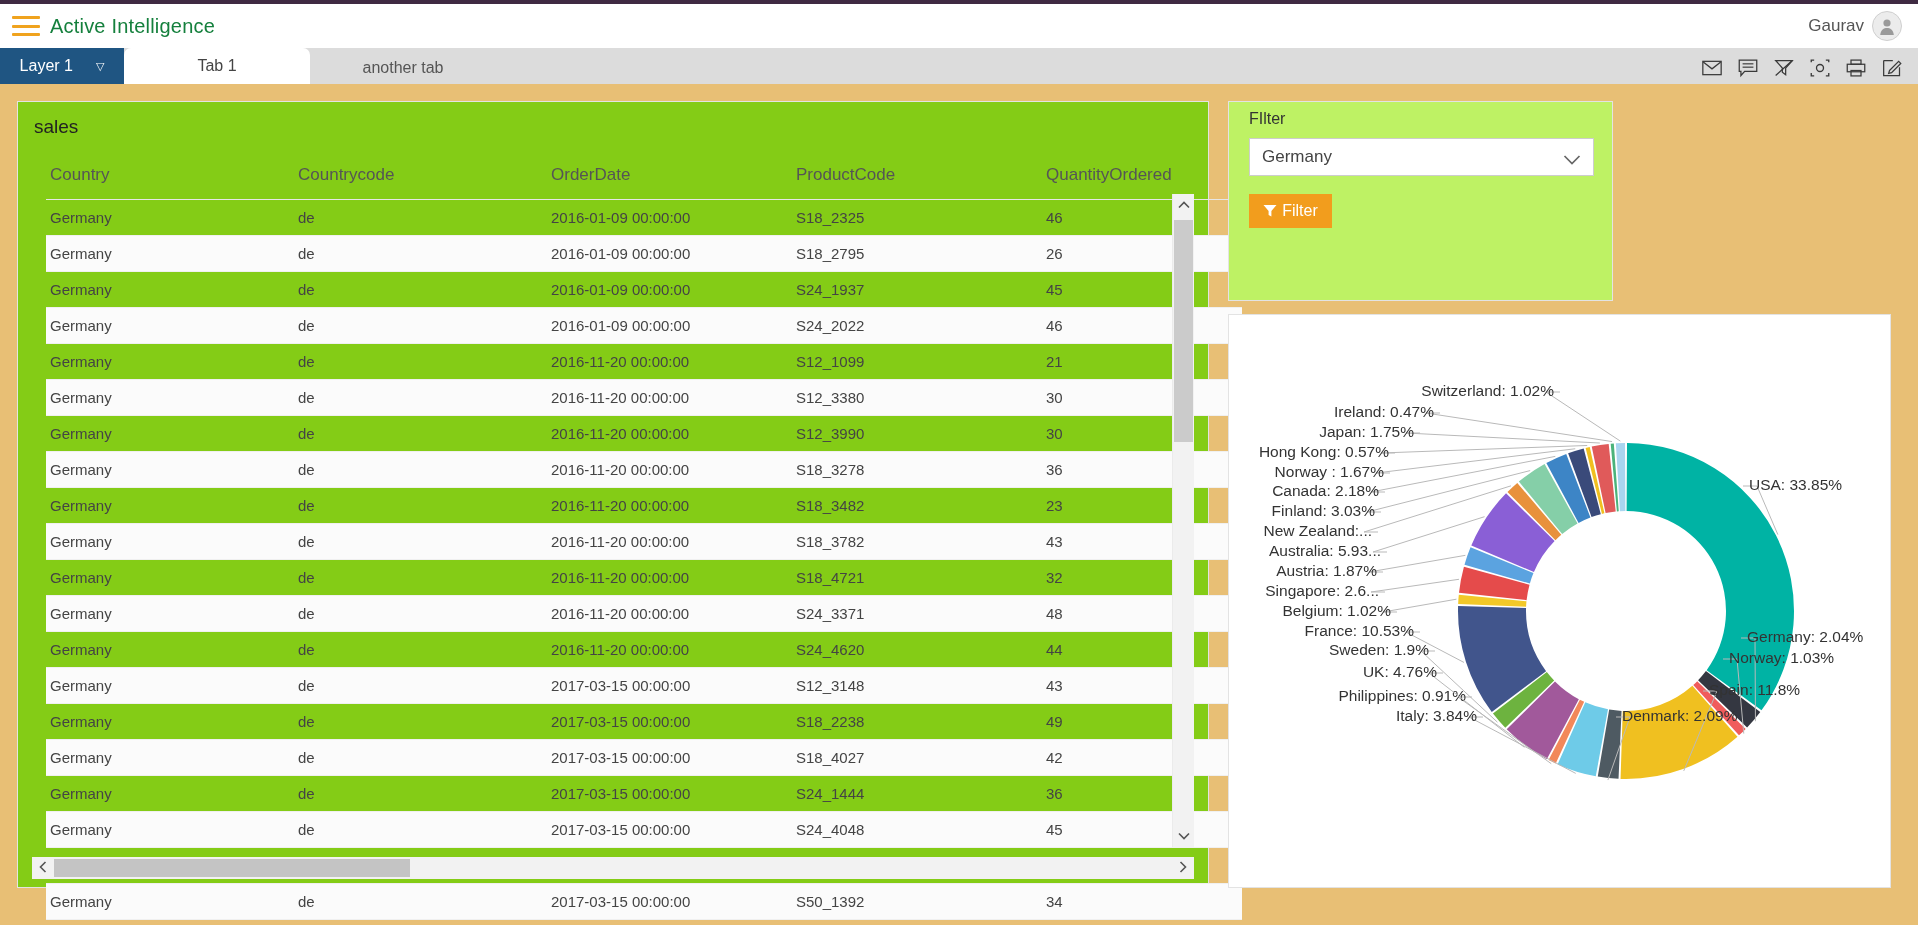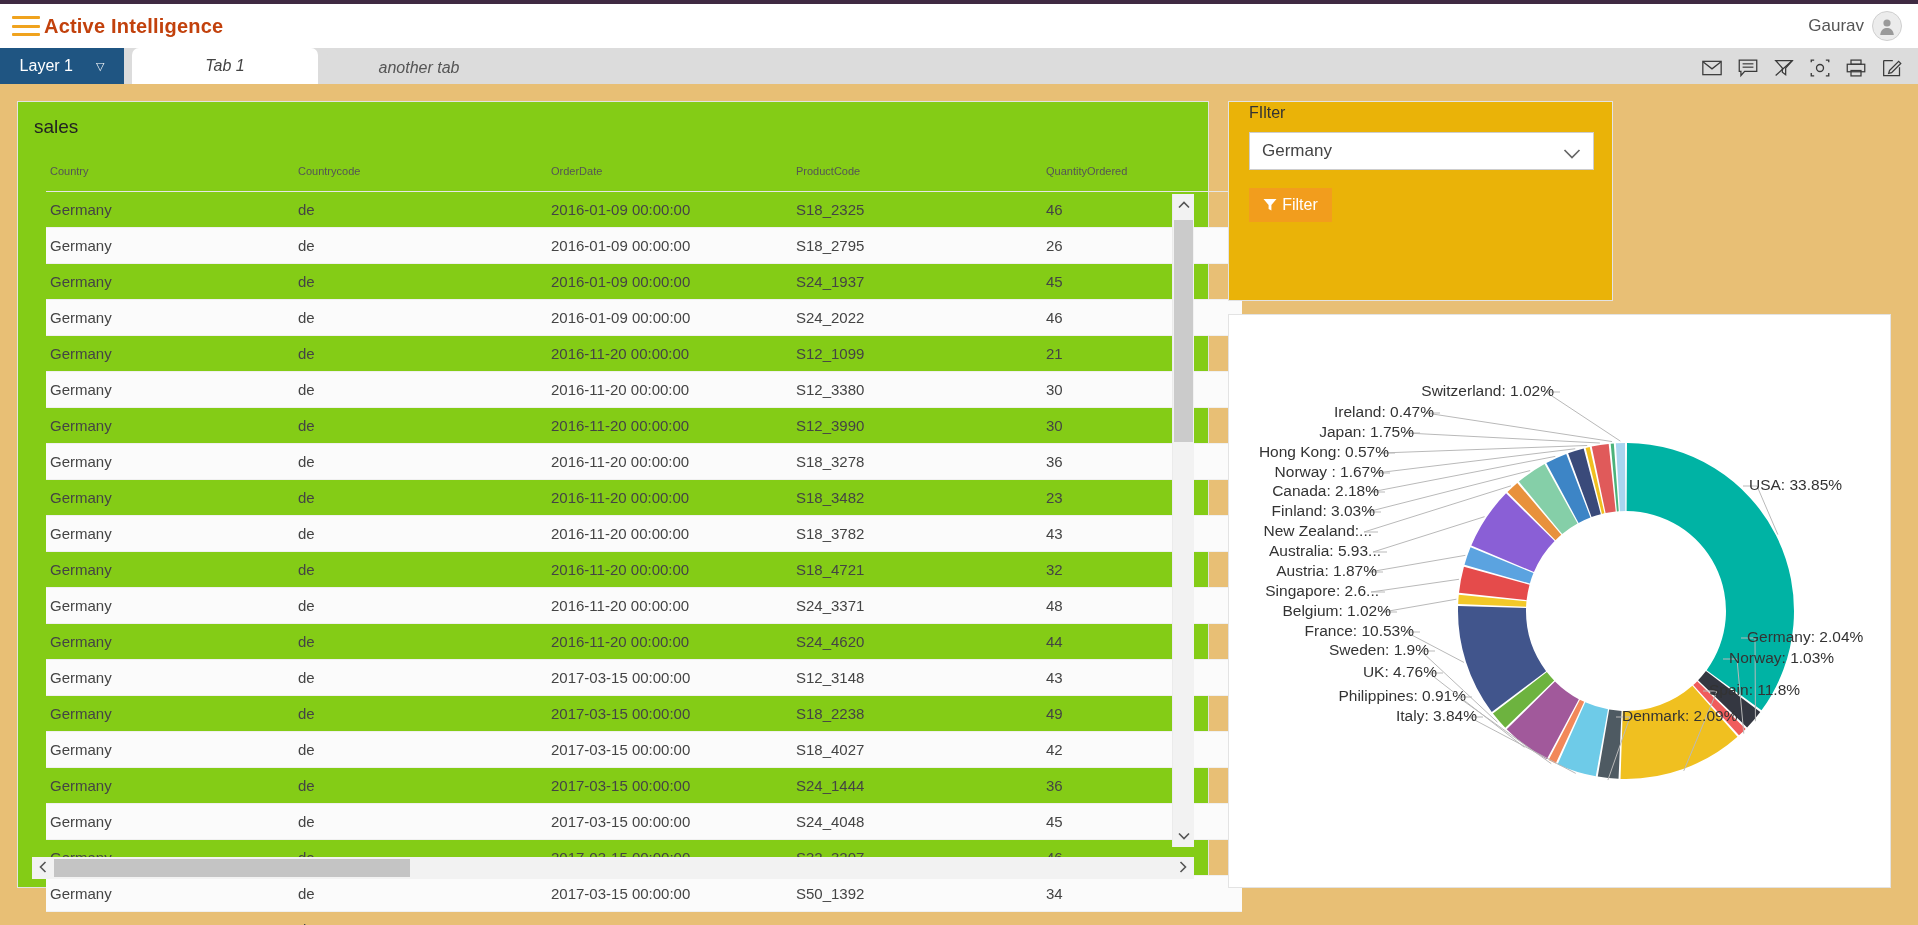--- a/index.html
+++ b/index.html
@@ -13,62 +13,62 @@
 
   
   .topstrip { position: absolute; left:0; top:0; width:1918px; height:4px; background:#3f2a42; }
   .header {
     position: absolute; left:0; top:4px; width:1918px; height:44px;
     background:#ffffff; display:flex; align-items:center;
   }
   .hamburger { margin-left:12px; width:28px; height:20px; display:flex; flex-direction:column;
      justify-content:space-between; cursor:pointer; }
   .hamburger span { display:block; height:3px; width:28px; background:#f0a31e; border-radius:1px; }
-  .app-title { margin-left:4px; font-size:20px; color:#c2410c; letter-spacing:.2px;font-weight:bold; }
+  .app-title { margin-left:10px; font-size:20px; color:#15803d; letter-spacing:.2px; }
   .header-right { margin-left:auto; display:flex; align-items:center; margin-right:16px; gap:8px; }
   .username { font-size:17px; color:#555; }
   .avatar { width:30px; height:30px; border-radius:50%; background:#ececec;
     border:1px solid #cfcfcf; display:flex; align-items:center; justify-content:center; }
   .avatar svg { display:block; }
 
   
   .tabbar {
     position:absolute; left:0; top:48px; width:1918px; height:36px;
     background:#dcdcdc; display:flex; align-items:flex-end;
   }
   .layer-tab {
     width:124px; height:36px; background:#1f5582; color:#ffffff;
     display:flex; align-items:center; justify-content:center; gap:23px;
     font-size:16px; cursor:pointer;
   }
   .layer-caret { font-size:11px; }
   .tab {
-    height:32px; min-width:186px; padding:0 22px; margin-left:8px;
+    height:32px; min-width:186px; padding:0 22px; margin-left:0;
     display:flex; align-items:center; justify-content:center;
     font-size:16px; color:#555; background:#dcdcdc;
-    border-radius:7px 7px 0 0; cursor:pointer;font-style:italic;
+    border-radius:7px 7px 0 0; cursor:pointer;
   }
   .tab.active { background:#ffffff; color:#444; height:36px; }
   .toolbar-icons { margin-left:auto; display:flex; align-items:center; gap:16px;
      margin-right:16px; margin-bottom:6px; }
   .ticon { width:20px; height:20px; cursor:pointer; display:block; }
 
   
   .canvas { position:absolute; left:0; top:84px; width:1918px; height:812px; background:#e8bf75; }
 
   
   .sales-widget {
     position:absolute; left:17px; top:17px; width:1192px; height:787px;
     background:#84cc16; border:1px solid #e3e3e3;
   }
   .widget-title { font-size:19px; color:#222; padding:14px 16px 12px 16px; }
   .table-wrap { position:absolute; left:28px; top:54px; right:14px; bottom:40px; }
   table.grid { width:100%; border-collapse:collapse; table-layout:fixed; }
   table.grid th {
-    font-weight:normal; font-size:11px; color:#555; text-align:left;
+    font-weight:normal; font-size:17px; color:#555; text-align:left;
     padding:9px 4px 14px 4px; border-bottom:1px solid #e6e6e6;
   }
   table.grid td {
     font-size:15px; color:#444; padding:9px 4px; border-bottom:1px solid #f0f0f0;
     white-space:nowrap; overflow:hidden;
   }
   table.grid tbody tr:nth-child(even) { background:#fbfbfb; }
   .col-country { width:248px; }
   .col-code { width:253px; }
   .col-date { width:245px; }
@@ -88,21 +88,21 @@
   .hscroll { position:absolute; left:14px; right:14px; bottom:8px; height:22px;
       background:#f2f2f2; display:flex; align-items:center; }
   .hscroll .arrow { width:22px; text-align:center; color:#555; font-size:13px; cursor:pointer; }
   .hscroll .arrow.right { margin-left:auto; }
   .hthumb { position:absolute; left:22px; top:2px; height:18px; width:356px;
       background:#c4c4c4; cursor:pointer; }
 
   
   .filter-widget {
     position:absolute; left:1228px; top:17px; width:385px; height:200px;
-    background:#eab308; border:1px solid #e3e3e3; padding:2px 20px;
+    background:#bef264; border:1px solid #e3e3e3; padding:8px 20px;
   }
   .filter-label { font-size:16px; color:#333; margin-bottom:10px; }
   .filter-select {
     position:relative; width:345px; height:38px; border:1px solid #cdcdcd;
     background:#fff; display:flex; align-items:center; padding:0 12px;
     font-size:17px; color:#444; cursor:pointer;
   }
   .select-caret { position:absolute; right:12px; top:12px; }
   .filter-btn {
     margin-top:18px; height:34px; width:83px; background:#f29d1d; color:#fff;

